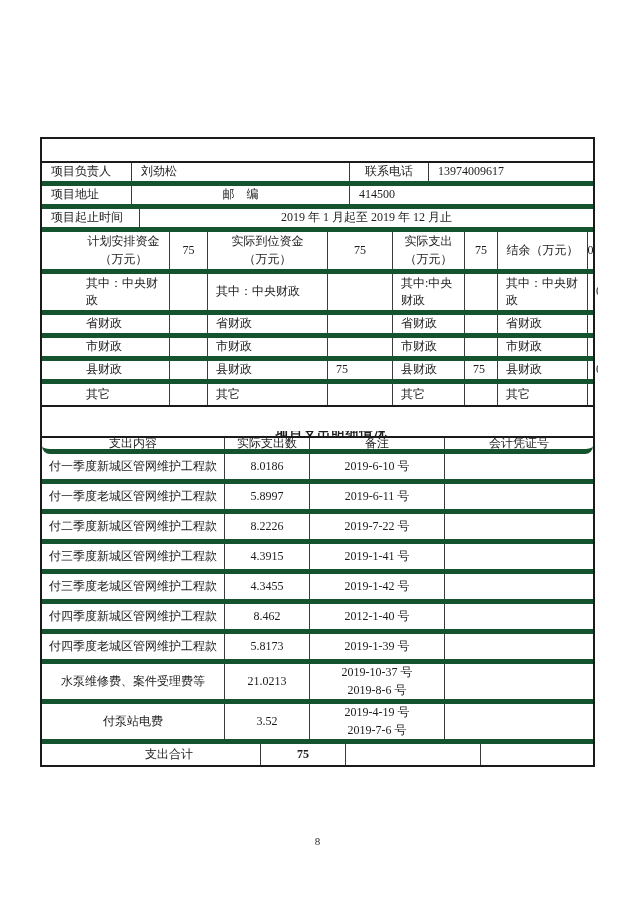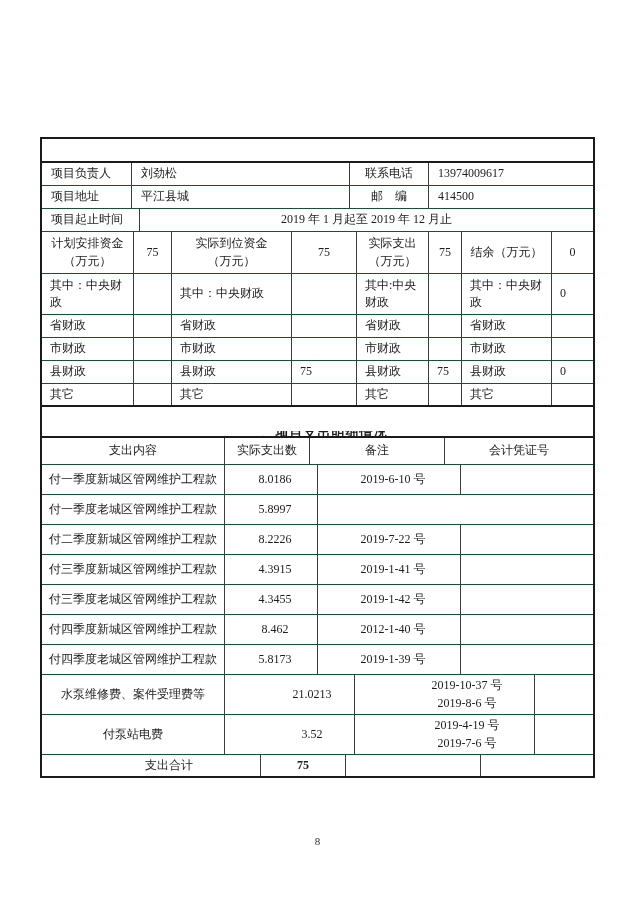--- a/index.html
+++ b/index.html
@@ -14,21 +14,21 @@
     overflow: hidden;
   }
   .doc-table {
     position: absolute;
     left: 40px;
     top: 137px;
     width: 555px;
     border: 2px solid #1a1a1a;
     background: #ffffff;
   }
-  .row { display: grid; border-bottom: 1px solid #14532d; }
+  .row { display: grid; border-bottom: 5px solid #14532d; }
   .row:last-child { border-bottom: none; }
   .row.thickb { border-bottom: 2px solid #1a1a1a; }
   .cell {
     display: flex;
     align-items: center;
     border-right: 1px solid #3c3c3c;
     font-size: 12px;
     line-height: 1.45;
     white-space: pre-line;
     overflow: hidden;
@@ -37,29 +37,29 @@
   .center { justify-content: center; text-align: center; }
   .left { justify-content: flex-start; text-align: left; padding-left: 8px; padding-right: 2px; }
   .vleft { justify-content: flex-start; padding-left: 9px; }
   .sec-title .cell { font-size: 13px; font-weight: bold; letter-spacing: 1px; margin-top: 24px; }
   
   .h24 { height: 24px; }
   .h23 { height: 23px; }
   .h42 { height: 42px; }
   .h41 { height: 41px; }
   .h20 { height: 31px; }
-  .h27 { height: 27px; }
-  .h30 { height: 30px; gap: 8px; }
-  .h40 { height: 40px; gap: 45px; }
+  .h27 { height: 16px; border-radius: 10px; }
+  .h30 { height: 30px; }
+  .h40 { height: 40px; }
   .h21 { height: 21px; padding-left: 36px; }
   
   .g-one    { grid-template-columns: 1fr; }
   .g-info   { grid-template-columns: 90px 218px 79px 1fr; }
   .g-period { grid-template-columns: 98px 1fr; }
-  .g-fund   { grid-template-columns: 92px 38px 120px 65px 72px 33px 90px 1fr; }
+  .g-fund   { grid-template-columns: 92px 38px 120px 65px 72px 33px 90px 1fr; padding-left: 36px; }
   .g-detail { grid-template-columns: 183px 85px 135px 1fr; }
   .total .amt { font-weight: bold; }
   .page-number {
     position: absolute;
     top: 835px;
     left: 0;
     width: 100%;
     text-align: center;
     font-size: 11px;
     color: #2a2a2a;
@@ -77,21 +77,20 @@
 
     <div class="row g-info h23">
       <div class="cell vleft">项目负责人</div>
       <div class="cell vleft">刘劲松</div>
       <div class="cell center">联系电话</div>
       <div class="cell vleft">13974009617</div>
     </div>
 
     <div class="row g-info h23">
       <div class="cell vleft">项目地址</div>
-      <div class="cell vleft">平江县城</div>
       <div class="cell center">邮　编</div>
       <div class="cell vleft">414500</div>
     </div>
 
     <div class="row g-period h23">
       <div class="cell vleft">项目起止时间</div>
       <div class="cell center">2019 年 1 月起至 2019 年 12 月止</div>
     </div>
 
     <div class="row g-fund h42">
@@ -176,20 +175,21 @@
 
     <div class="row g-detail h30">
       <div class="cell center">付一季度新城区管网维护工程款</div>
       <div class="cell center amt">8.0186</div>
       <div class="cell center">2019-6-10 号</div>
       <div class="cell center"></div>
     </div>
     <div class="row g-detail h30">
       <div class="cell center">付一季度老城区管网维护工程款</div>
       <div class="cell center amt">5.8997</div>
+      <div class="cell center">2019-6-11 号</div>
       <div class="cell center"></div>
     </div>
     <div class="row g-detail h30">
       <div class="cell center">付二季度新城区管网维护工程款</div>
       <div class="cell center amt">8.2226</div>
       <div class="cell center">2019-7-22 号</div>
       <div class="cell center"></div>
     </div>
     <div class="row g-detail h30">
       <div class="cell center">付三季度新城区管网维护工程款</div>

